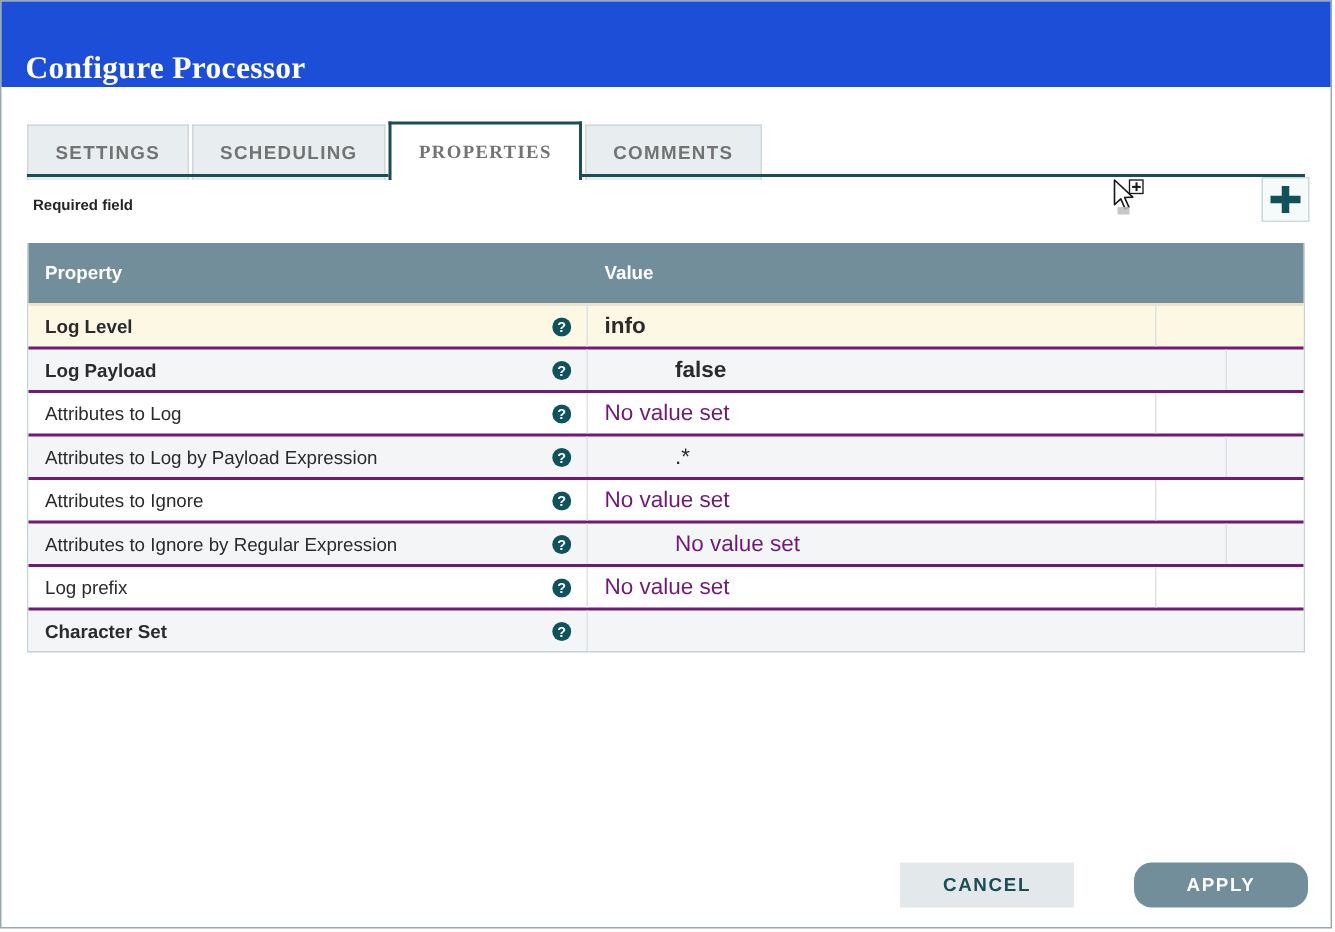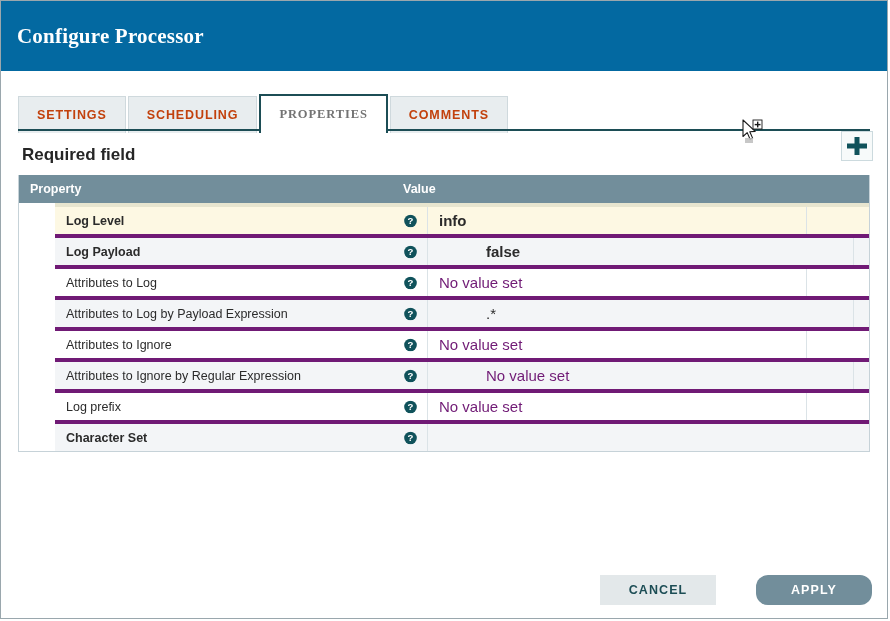--- a/index.html
+++ b/index.html
@@ -18,24 +18,24 @@
     position: relative;
     width: 888px;
     height: 619px;
     border: 1px solid #9aa7ad;
     background: #ffffff;
     box-sizing: border-box;
   }
 
   
   #titlebar {
-    height: 70px;
-    background: #0369a1;
-    display: flex;
-    align-items: center;
+    height: 57px;
+    background: #1d4ed8;
+    display: flex;
+    align-items: flex-end;
     padding-left: 16px;
     box-sizing: border-box;
   }
   #title-text {
     color: #ffffff;
     font-family: "Liberation Serif", serif;
     font-weight: bold;
     font-size: 21px;
     letter-spacing: 0.2px;
   }
@@ -60,21 +60,21 @@
   .tab {
     position: relative;
     display: inline-block;
     height: 37px;
     line-height: 36px;
     padding: 0 18px;
     margin-right: 2px;
     font-size: 12.5px;
     font-weight: bold;
     letter-spacing: 0.9px;
-    color: #c2410c;
+    color: #737373;
     background: #e8edef;
     border: 1px solid #cfd9dd;
     border-bottom: none;
     box-sizing: border-box;
     vertical-align: bottom;
     text-align: center;
     cursor: pointer;
   }
   .tab.active {
     background: #ffffff;
@@ -91,21 +91,21 @@
   #toolbar {
     position: relative;
     height: 44px;
     padding: 0 17px;
     box-sizing: border-box;
   }
   #required-field-label {
     position: absolute;
     left: 21px;
     top: 14px;
-    font-size: 17px;
+    font-size: 10px;
     font-weight: bold;
     color: #262626;
   }
   #add-property-button {
     position: absolute;
     right: 14px;
     top: 0px;
     width: 32px;
     height: 30px;
     background: #f7fafa;
@@ -129,37 +129,36 @@
   
   #property-table {
     margin: 0 17px;
     border: 1px solid #c6d2d8;
     border-top: none;
     box-sizing: border-box;
   }
   .thead-row {
     display: flex;
     background: #728e9b;
-    height: 28px;
+    height: 40px;
     align-items: center;
   }
   .thead-row .col-property,
   .thead-row .col-value,
   .thead-row .col-actions {
     color: #ffffff;
     font-size: 12.5px;
     font-weight: bold;
   }
   .trow {
     display: flex;
     height: 27px;
     align-items: stretch;
-    border-top: 4px solid #701a75;
+    border-top: 2px solid #701a75;
     background: #ffffff;
-    margin-left: 36px;
   }
   .trow.alt { background: #f3f5f7; gap: 47px; }
   .trow.highlight { background: #fdf8e3; border-top-color: #e7e5cf; }
 
   .col-property {
     position: relative;
     width: 373px;
     flex: 0 0 373px;
     display: flex;
     align-items: center;

